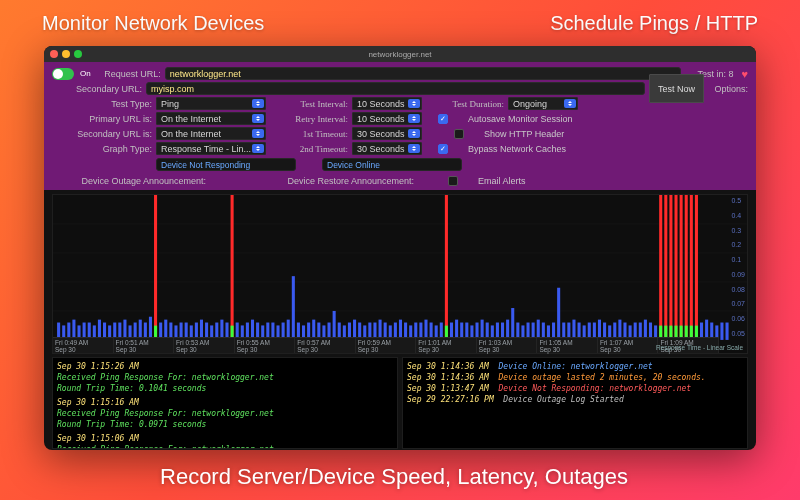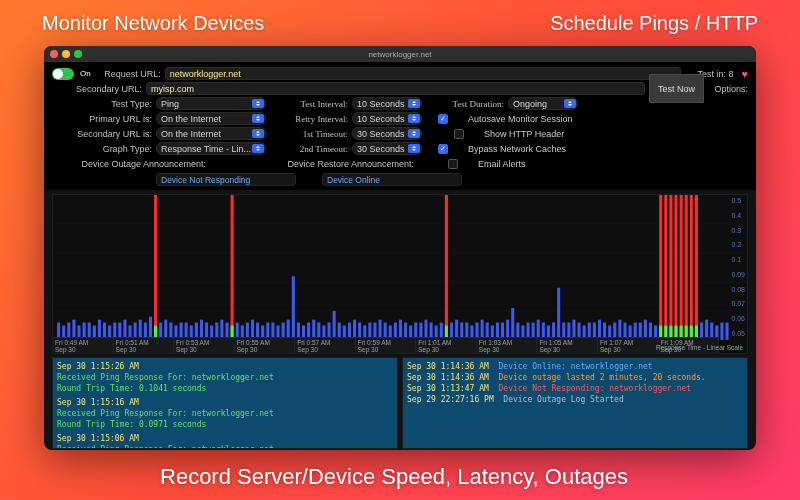--- a/index.html
+++ b/index.html
@@ -30,31 +30,31 @@
   .titlebar {
     height: 16px; background: #2e2e2e;
     display: flex; align-items: center; padding: 0 6px;
     position: relative;
   }
   .traffic { display: flex; gap: 4px; }
   .dot { width: 8px; height: 8px; border-radius: 50%; }
   .dot.r { background: #ff5f56; } .dot.y { background: #ffbd2e; } .dot.g { background: #27c93f; }
   .title { position: absolute; left: 0; right: 0; text-align: center; font-size: 8px; color: #aaa; }
 
-  .cfg { padding: 4px 8px 2px 8px; background: #000000; }
+  .cfg { padding: 4px 8px 2px 8px; background: #701a75; }
   .row { display: flex; align-items: center; height: 15px; gap: 4px; }
   .lbl { font-size: 9px; color: #c0c0c0; text-align: right; } .w78 { width: 78px; font-family: Liberation Serif, serif; } .w84 { width: 100px; }
   .fld {
     background: #1e1e1e; border: 1px solid #2b2b2b; border-radius: 3px;
     color: #e0e0e0; font-size: 9px; padding: 1px 4px; height: 13px;
     display: flex; align-items: center;
   }
   .fld.url { flex: 1; color: #ffe98a; }
   .sel {
-    background: #1d1d1d; border: 1px solid #2a2a2a; border-radius: 6px;
+    background: #1d1d1d; border: 1px solid #2a2a2a; border-radius: 1px;
     height: 13px; display: flex; align-items: center; padding: 0 4px;
     color: #d6d6d6; font-size: 9px; position: relative; width: 110px; text-align: center;
   }
   .sel.narrow { width: 70px; }
   .chev {
     position: absolute; right: 1px; top: 1px; bottom: 1px; width: 12px;
     background: #3a69f0; border-radius: 2px;
     display: flex; flex-direction: column; align-items: center; justify-content: center;
   }
   .chev::before, .chev::after {
@@ -110,23 +110,23 @@
     display: flex; flex-direction: column; justify-content: center; line-height: 7px;
   }
   .timeaxis .scale-lbl {
     position: absolute; right: -24px; bottom: 2px; font-size: 6.5px; color: #8aa;
   }
 
   .logs {
     display: flex; height: 92px; margin: 3px 8px 6px 8px; gap: 4px;
   }
   .logpane {
-    flex: 1; background: #0c4a6e; border: 1px solid #1e1e1e;
+    flex: 1; background: #000000; border: 1px solid #1e1e1e;
     font-family: Menlo, monospace; font-size: 8px; line-height: 11px;
-    padding: 3px 4px; overflow: hidden; position: relative;
+    padding: 3px 4px; overflow: hidden; position: relative; font-style: italic;
   }
   .logts { color: #ffe37a; }
   .loggreen { color: #5fe35f; }
   .logblue { color: #6aa9ff; }
   .logorange { color: #ff9a3a; }
   .logred { color: #ff5a5a; }
   .loggray { color: #bdbdbd; }
 </style>
 </head>
 <body>
@@ -222,33 +222,33 @@
       <span class="lbl w78">2nd Timeout:</span>
       <div class="sel narrow">
           <span>30 Seconds</span>
           <div class="chev"></div>
         </div>
       <div class="chk" style="margin-left:12px">
           <div class="chkbox on"></div>
           <span>Bypass Network Caches</span>
         </div>
     </div>
+    <div class="row" style="height:17px">
+      <span style="width:100px"></span>
+      <div class="announce">Device Not Responding</div>
+      <span style="width:18px"></span>
+      <div class="announce">Device Online</div>
+    </div>
     <div class="row">
       <span class="lbl" style="width:154px">Device Outage Announcement:</span>
       <span class="lbl" style="width:158px;margin-left:46px">Device Restore Announcement:</span>
       <div class="chk" style="margin-left:30px">
           <div class="chkbox"></div>
           <span>Email Alerts</span>
         </div>
-    </div>
-    <div class="row" style="height:17px">
-      <span style="width:100px"></span>
-      <div class="announce">Device Not Responding</div>
-      <span style="width:18px"></span>
-      <div class="announce">Device Online</div>
     </div>
   </div>
 
   <div class="chart">
     <svg id="chart-svg" viewBox="0 0 680 160" preserveAspectRatio="none">
         <line x1="0" y1="28.400000000000002" x2="680" y2="28.400000000000002" stroke="#1c1c1c" stroke-width="0.5"></line>
         <line x1="0" y1="56.800000000000004" x2="680" y2="56.800000000000004" stroke="#1c1c1c" stroke-width="0.5"></line>
         <line x1="0" y1="85.2" x2="680" y2="85.2" stroke="#1c1c1c" stroke-width="0.5"></line>
         <line x1="0" y1="113.60000000000001" x2="680" y2="113.60000000000001" stroke="#1c1c1c" stroke-width="0.5"></line>
         <rect x="4" y="124.96000000000001" width="3" height="17.04" fill="#3a5af0"></rect>

